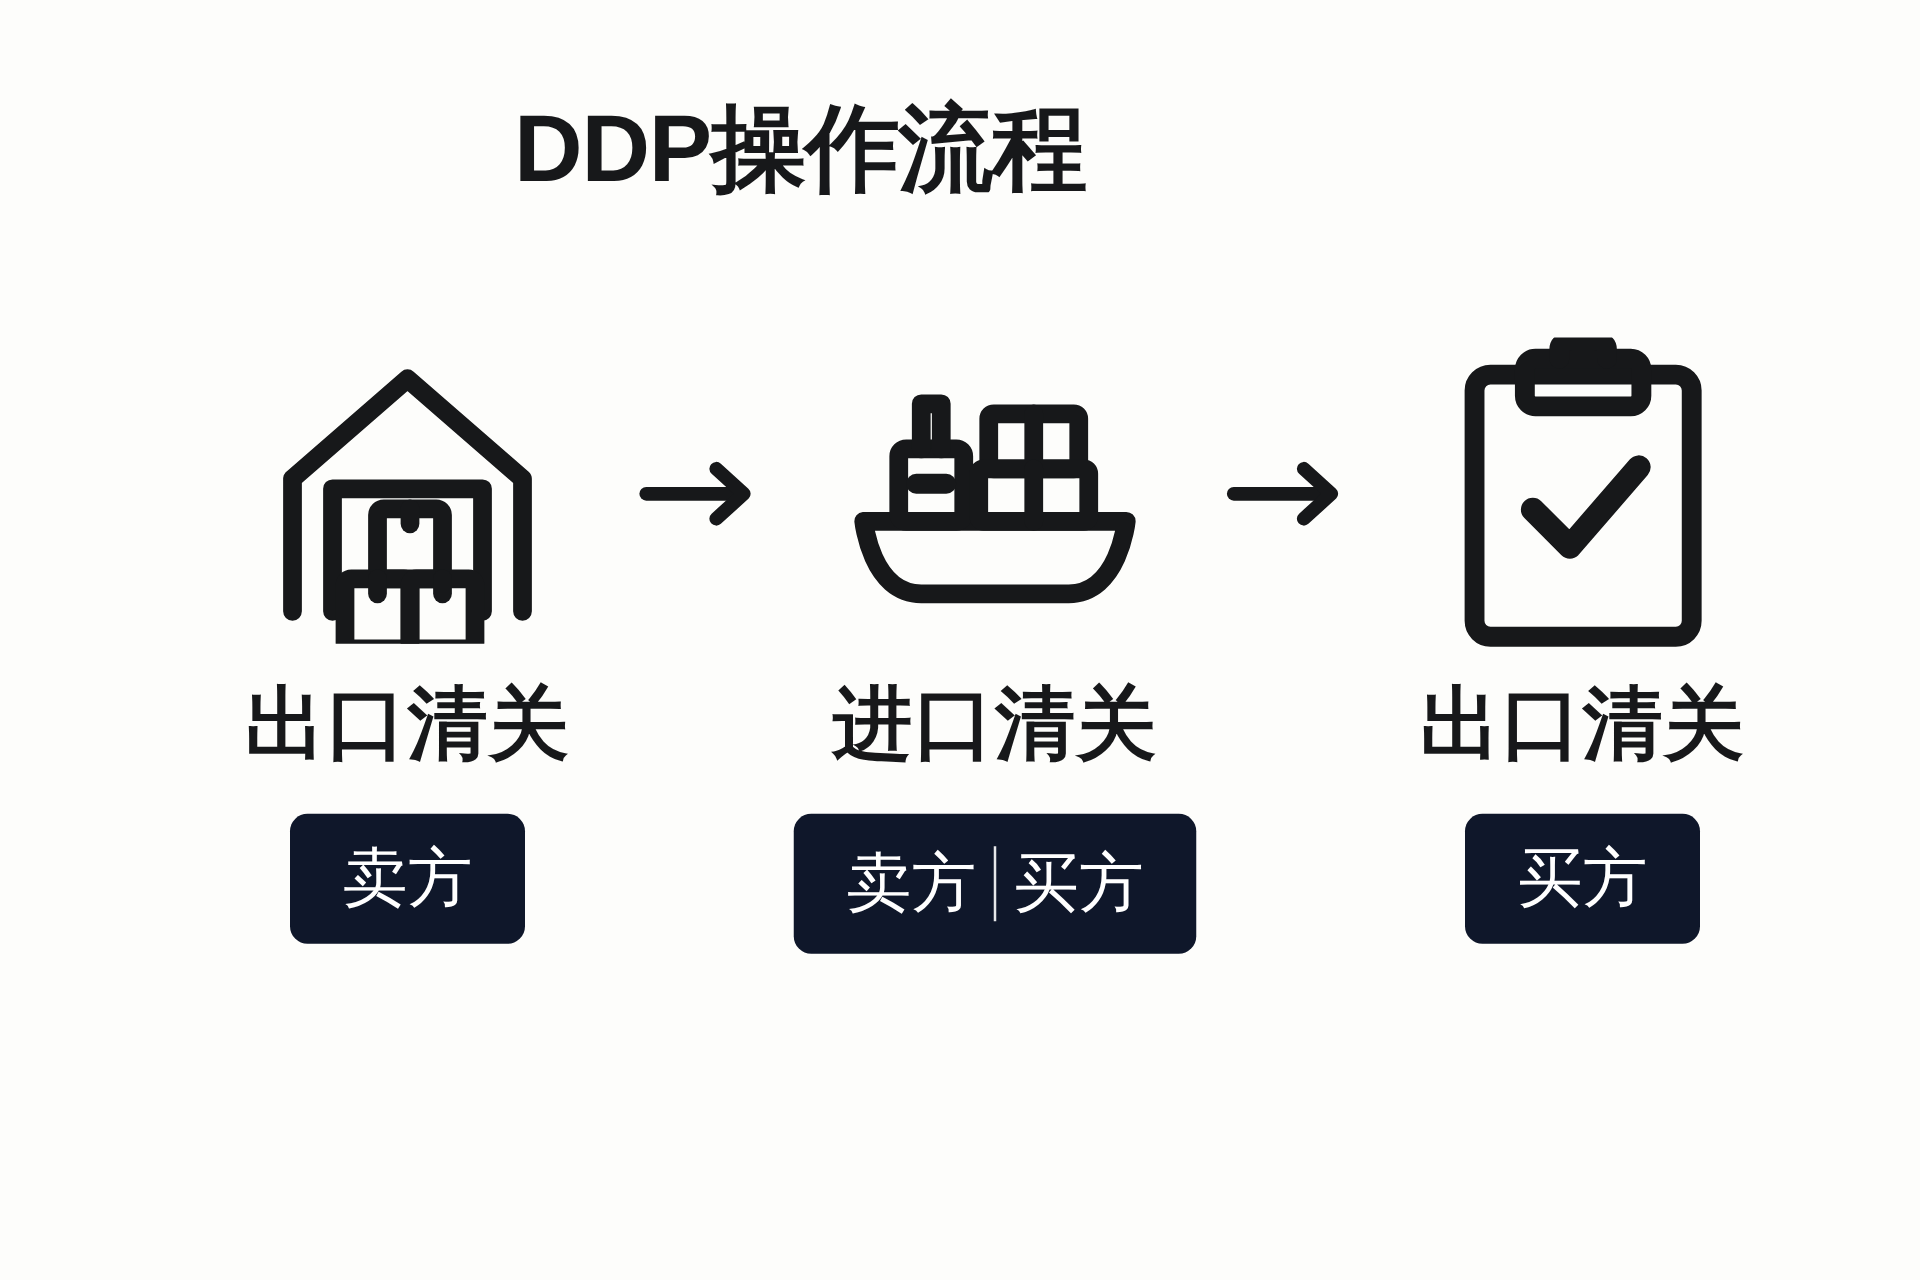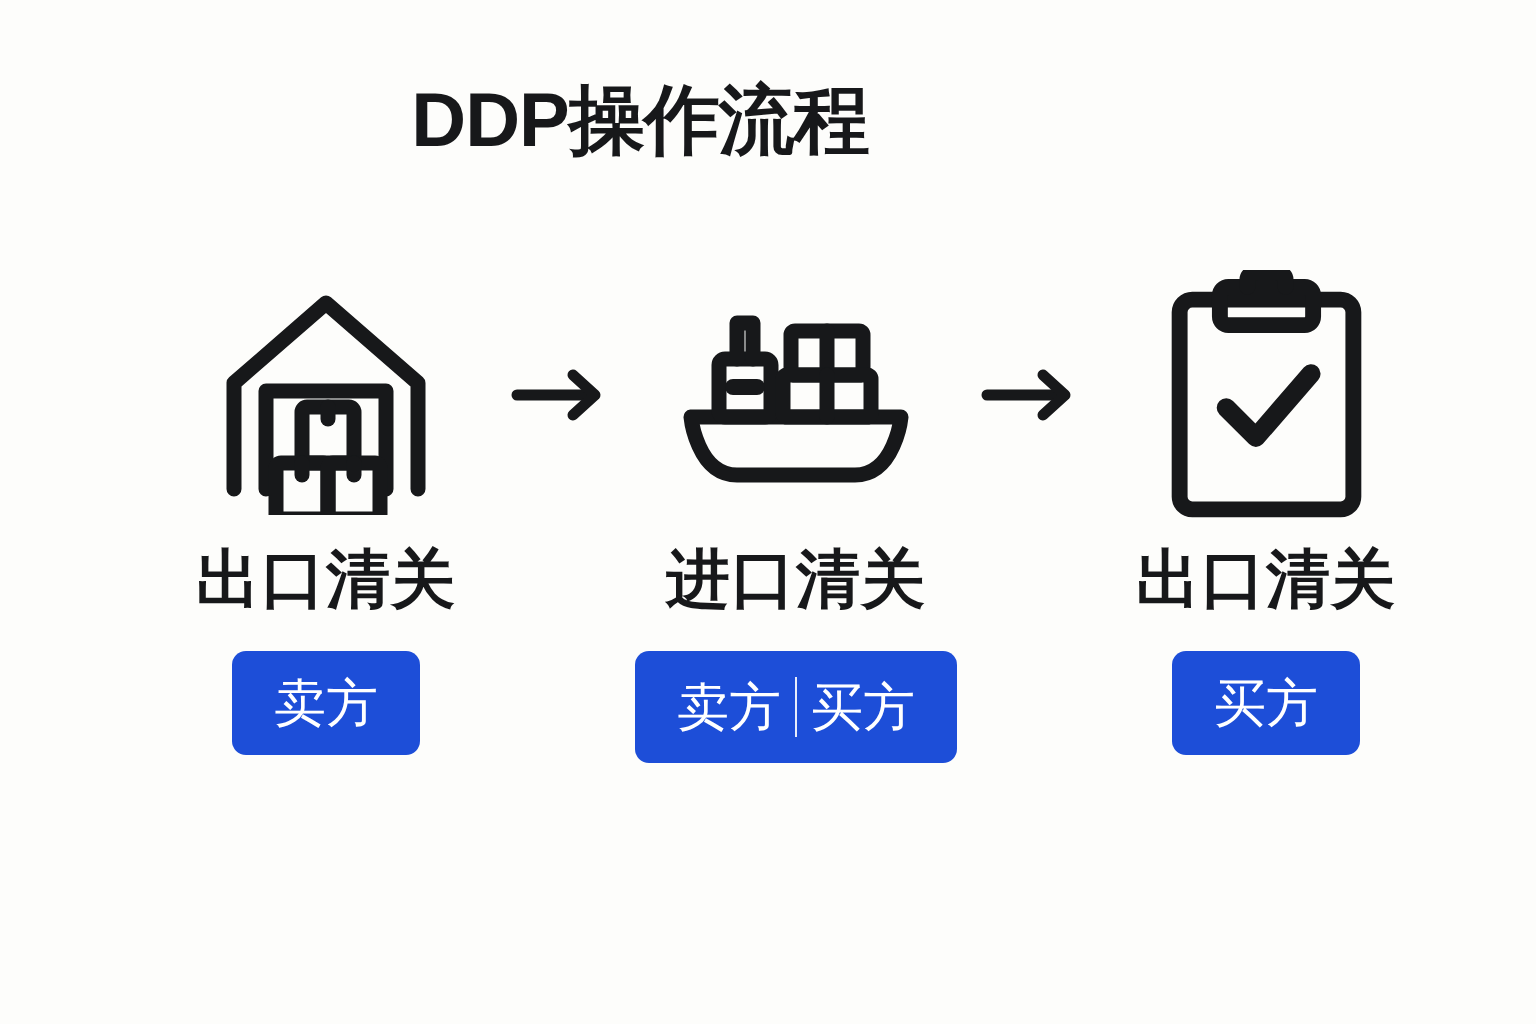--- a/index.html
+++ b/index.html
@@ -63,21 +63,21 @@
     font-size: 64px;
     font-weight: 700;
     color: #17181a;
     letter-spacing: 1px;
     line-height: 1;
     white-space: nowrap;
   }
 
   .step-badge {
     margin-top: 40px;
-    background: #1d4ed8;
+    background: #0f172a;
     border-radius: 14px;
     color: #ffffff;
     font-size: 52px;
     font-weight: 500;
     line-height: 1;
     padding: 26px 42px;
     display: flex;
     flex-direction: row;
     align-items: center;
     white-space: nowrap;

